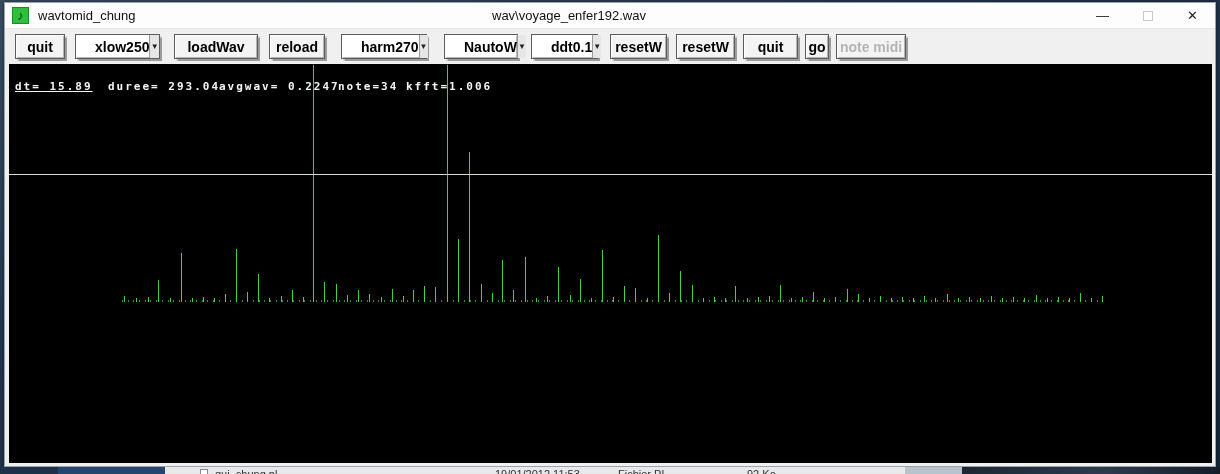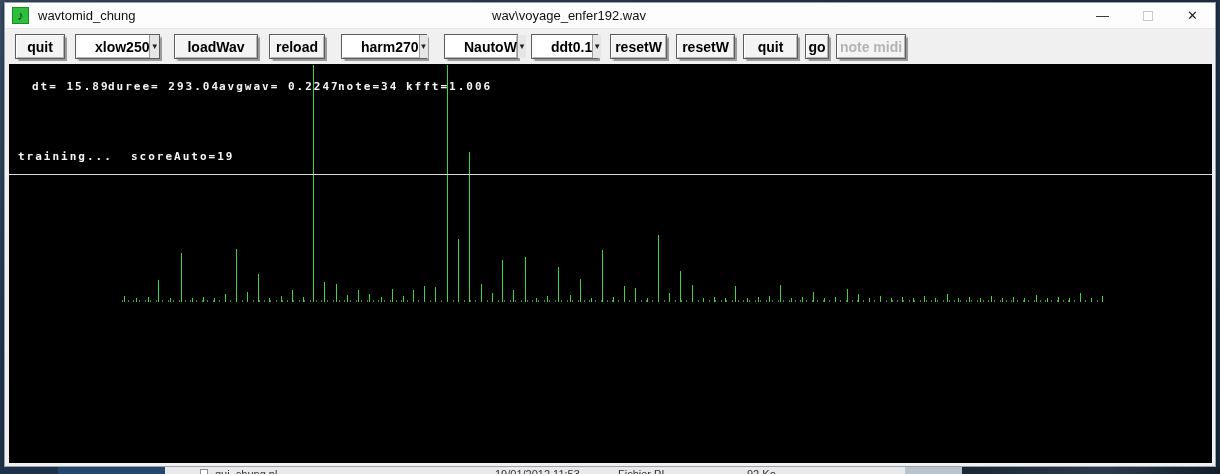--- a/index.html
+++ b/index.html
@@ -141,32 +141,28 @@
     <div class="btn w-savew">resetW</div>
     <div class="btn w-loadw">quit</div>
     <div class="btn w-go">go</div>
     <div class="btn disabled w-loadmidi">note midi</div>
   </div>
 
   <div class="canvas">
     <div class="hline"></div>
 
     <div class="stats-line mono" id="stats-line">
-        <span style="left: 23px;">dt= 15.89</span>
+        <span style="left: 6px; text-decoration: underline;">dt= 15.89</span>
         <span style="left: 99px;">duree= 293.04</span>
         <span style="left: 210px;">avgwav= 0.2247</span>
         <span style="left: 329px;">note=34</span>
         <span style="left: 397px;">kfft=1.006</span>
       </div>
 
 
-    <div class="training-line mono">
-      <span class="t1">training...</span>
-      <span class="t2">scoreAuto=19</span>
-    </div>
 
     <div id="spectrum">
         <div class="tick" style="left: 113px; top: 236px; height: 2px; background: rgb(44, 150, 44);"></div>
         <div class="tick" style="left: 119px; top: 236px; height: 2px; background: rgb(44, 150, 44);"></div>
         <div class="tick" style="left: 124px; top: 236px; height: 2px; background: rgb(44, 150, 44);"></div>
         <div class="tick" style="left: 130px; top: 236px; height: 2px; background: rgb(44, 150, 44);"></div>
         <div class="tick" style="left: 136px; top: 236px; height: 2px; background: rgb(44, 150, 44);"></div>
         <div class="tick" style="left: 141px; top: 236px; height: 2px; background: rgb(44, 150, 44);"></div>
         <div class="tick" style="left: 147px; top: 236px; height: 2px; background: rgb(44, 150, 44);"></div>
         <div class="tick" style="left: 153px; top: 236px; height: 2px; background: rgb(44, 150, 44);"></div>

